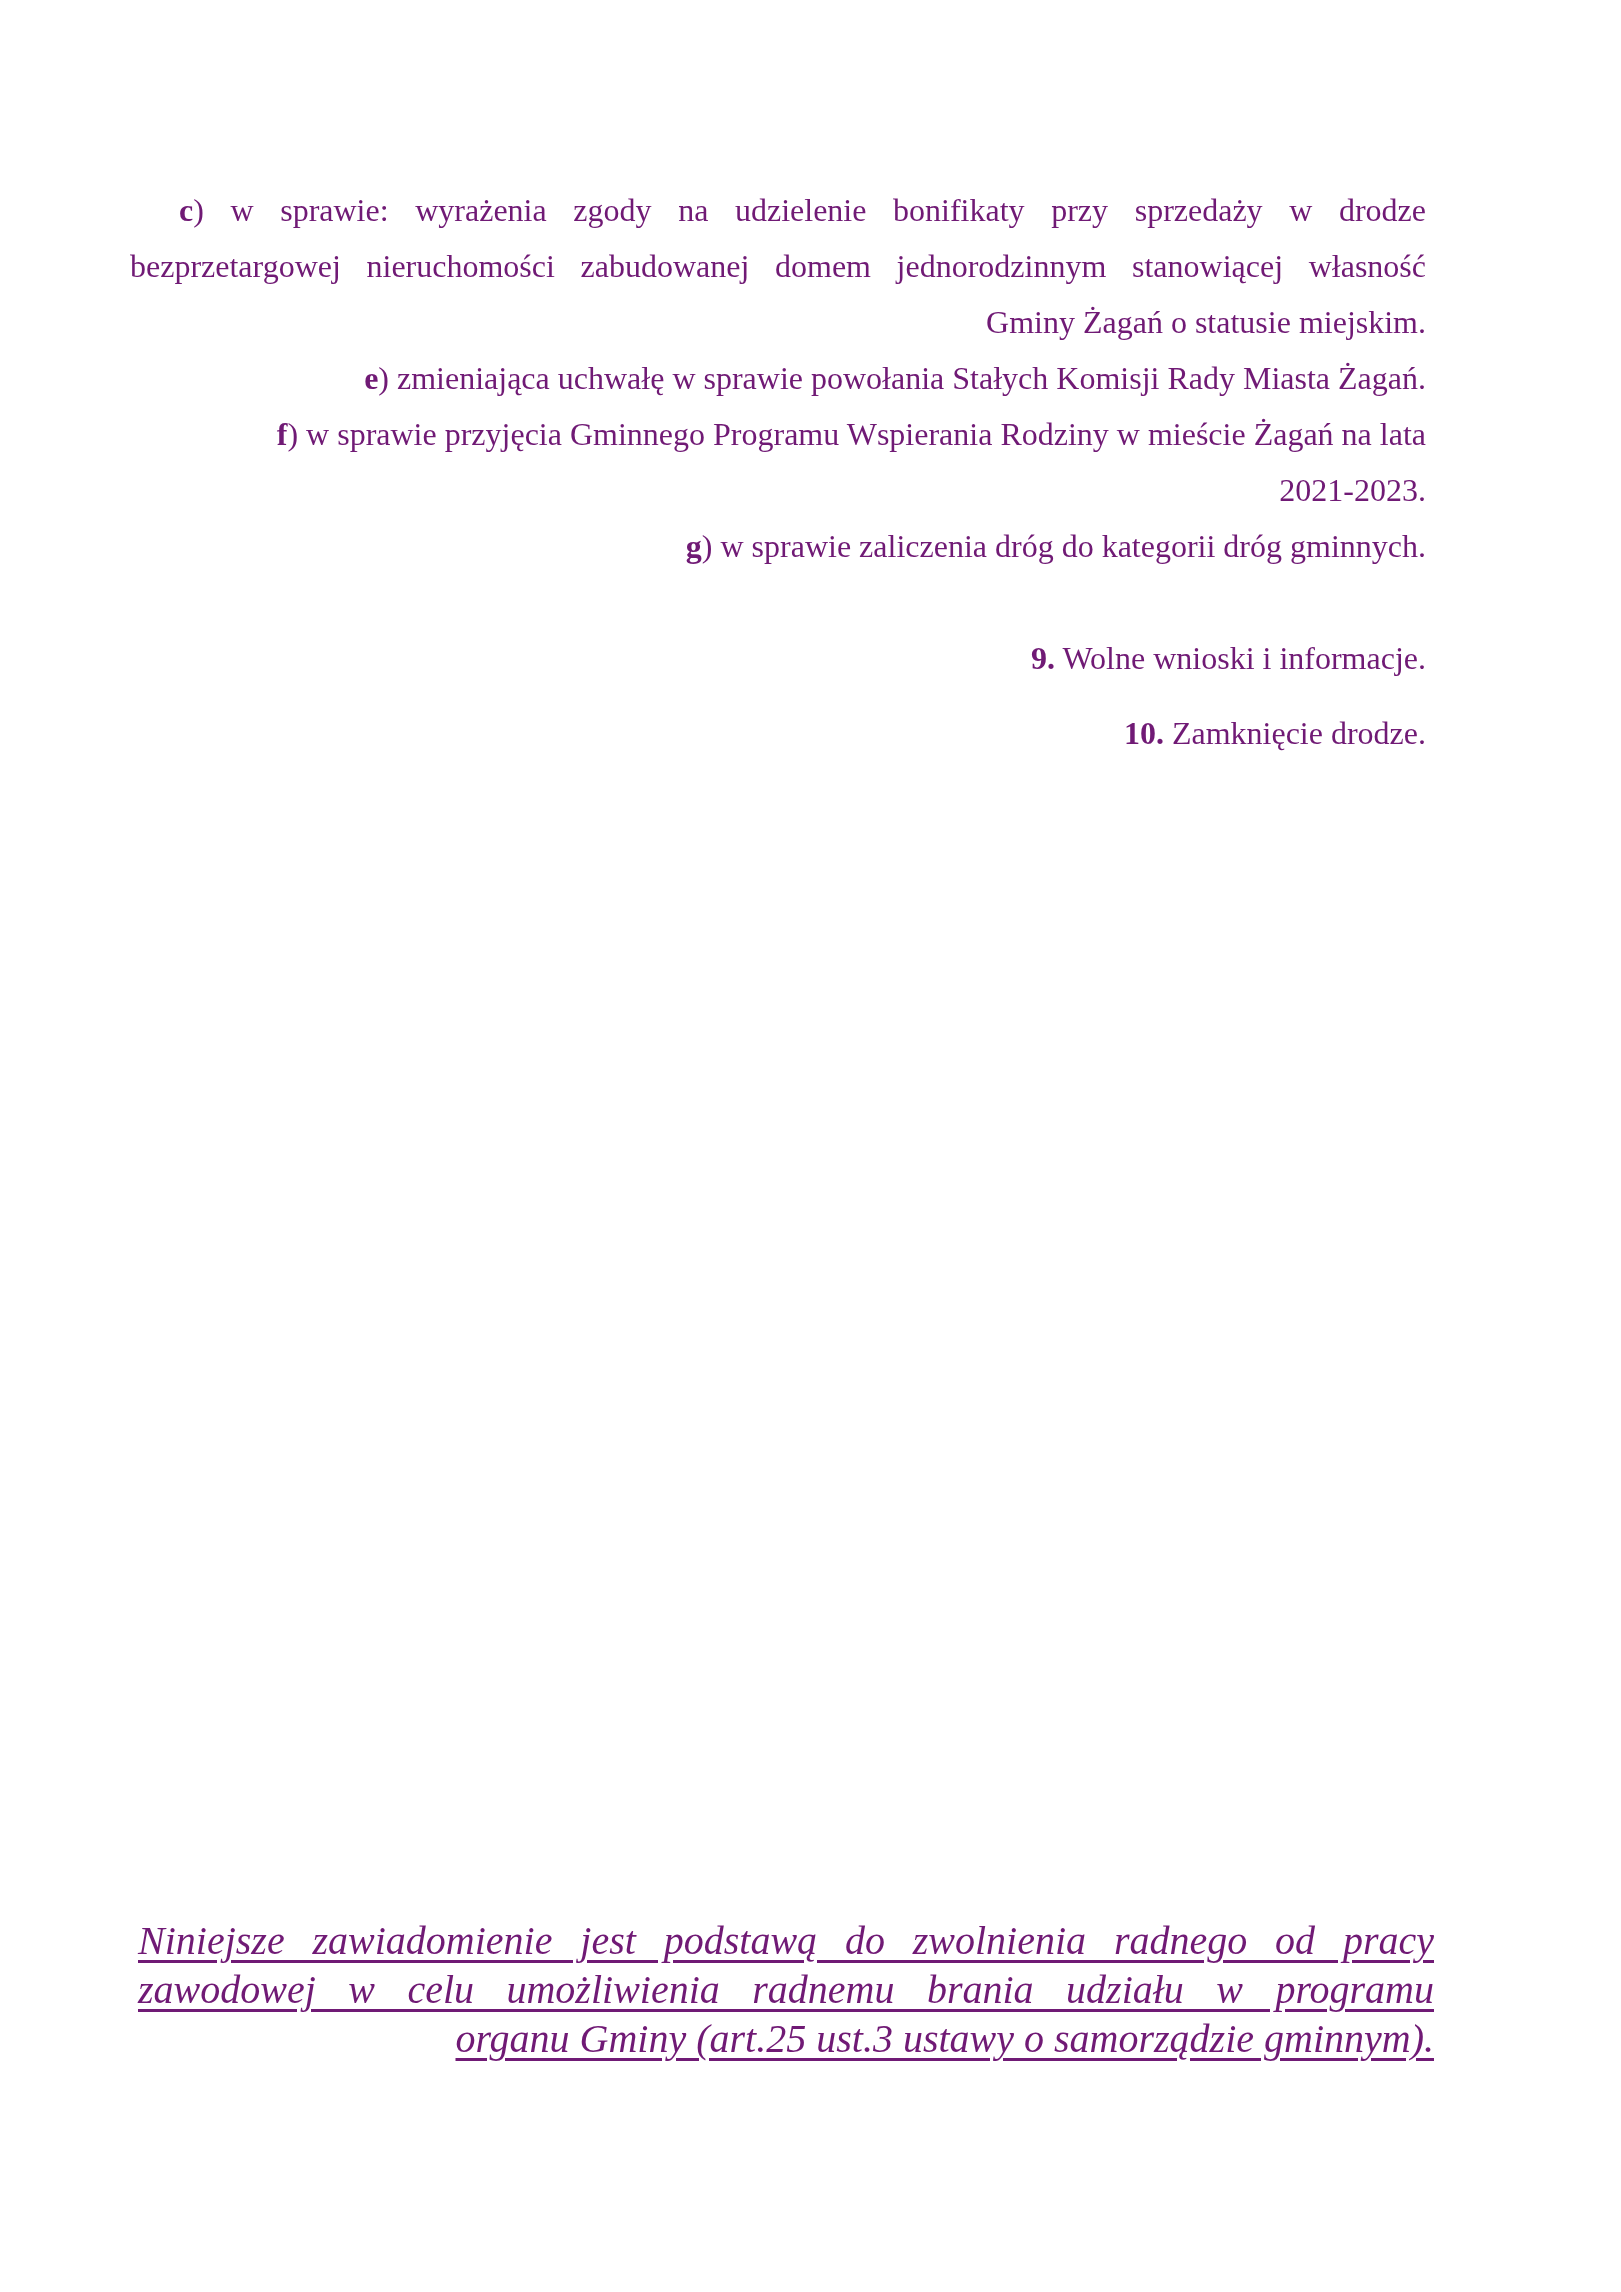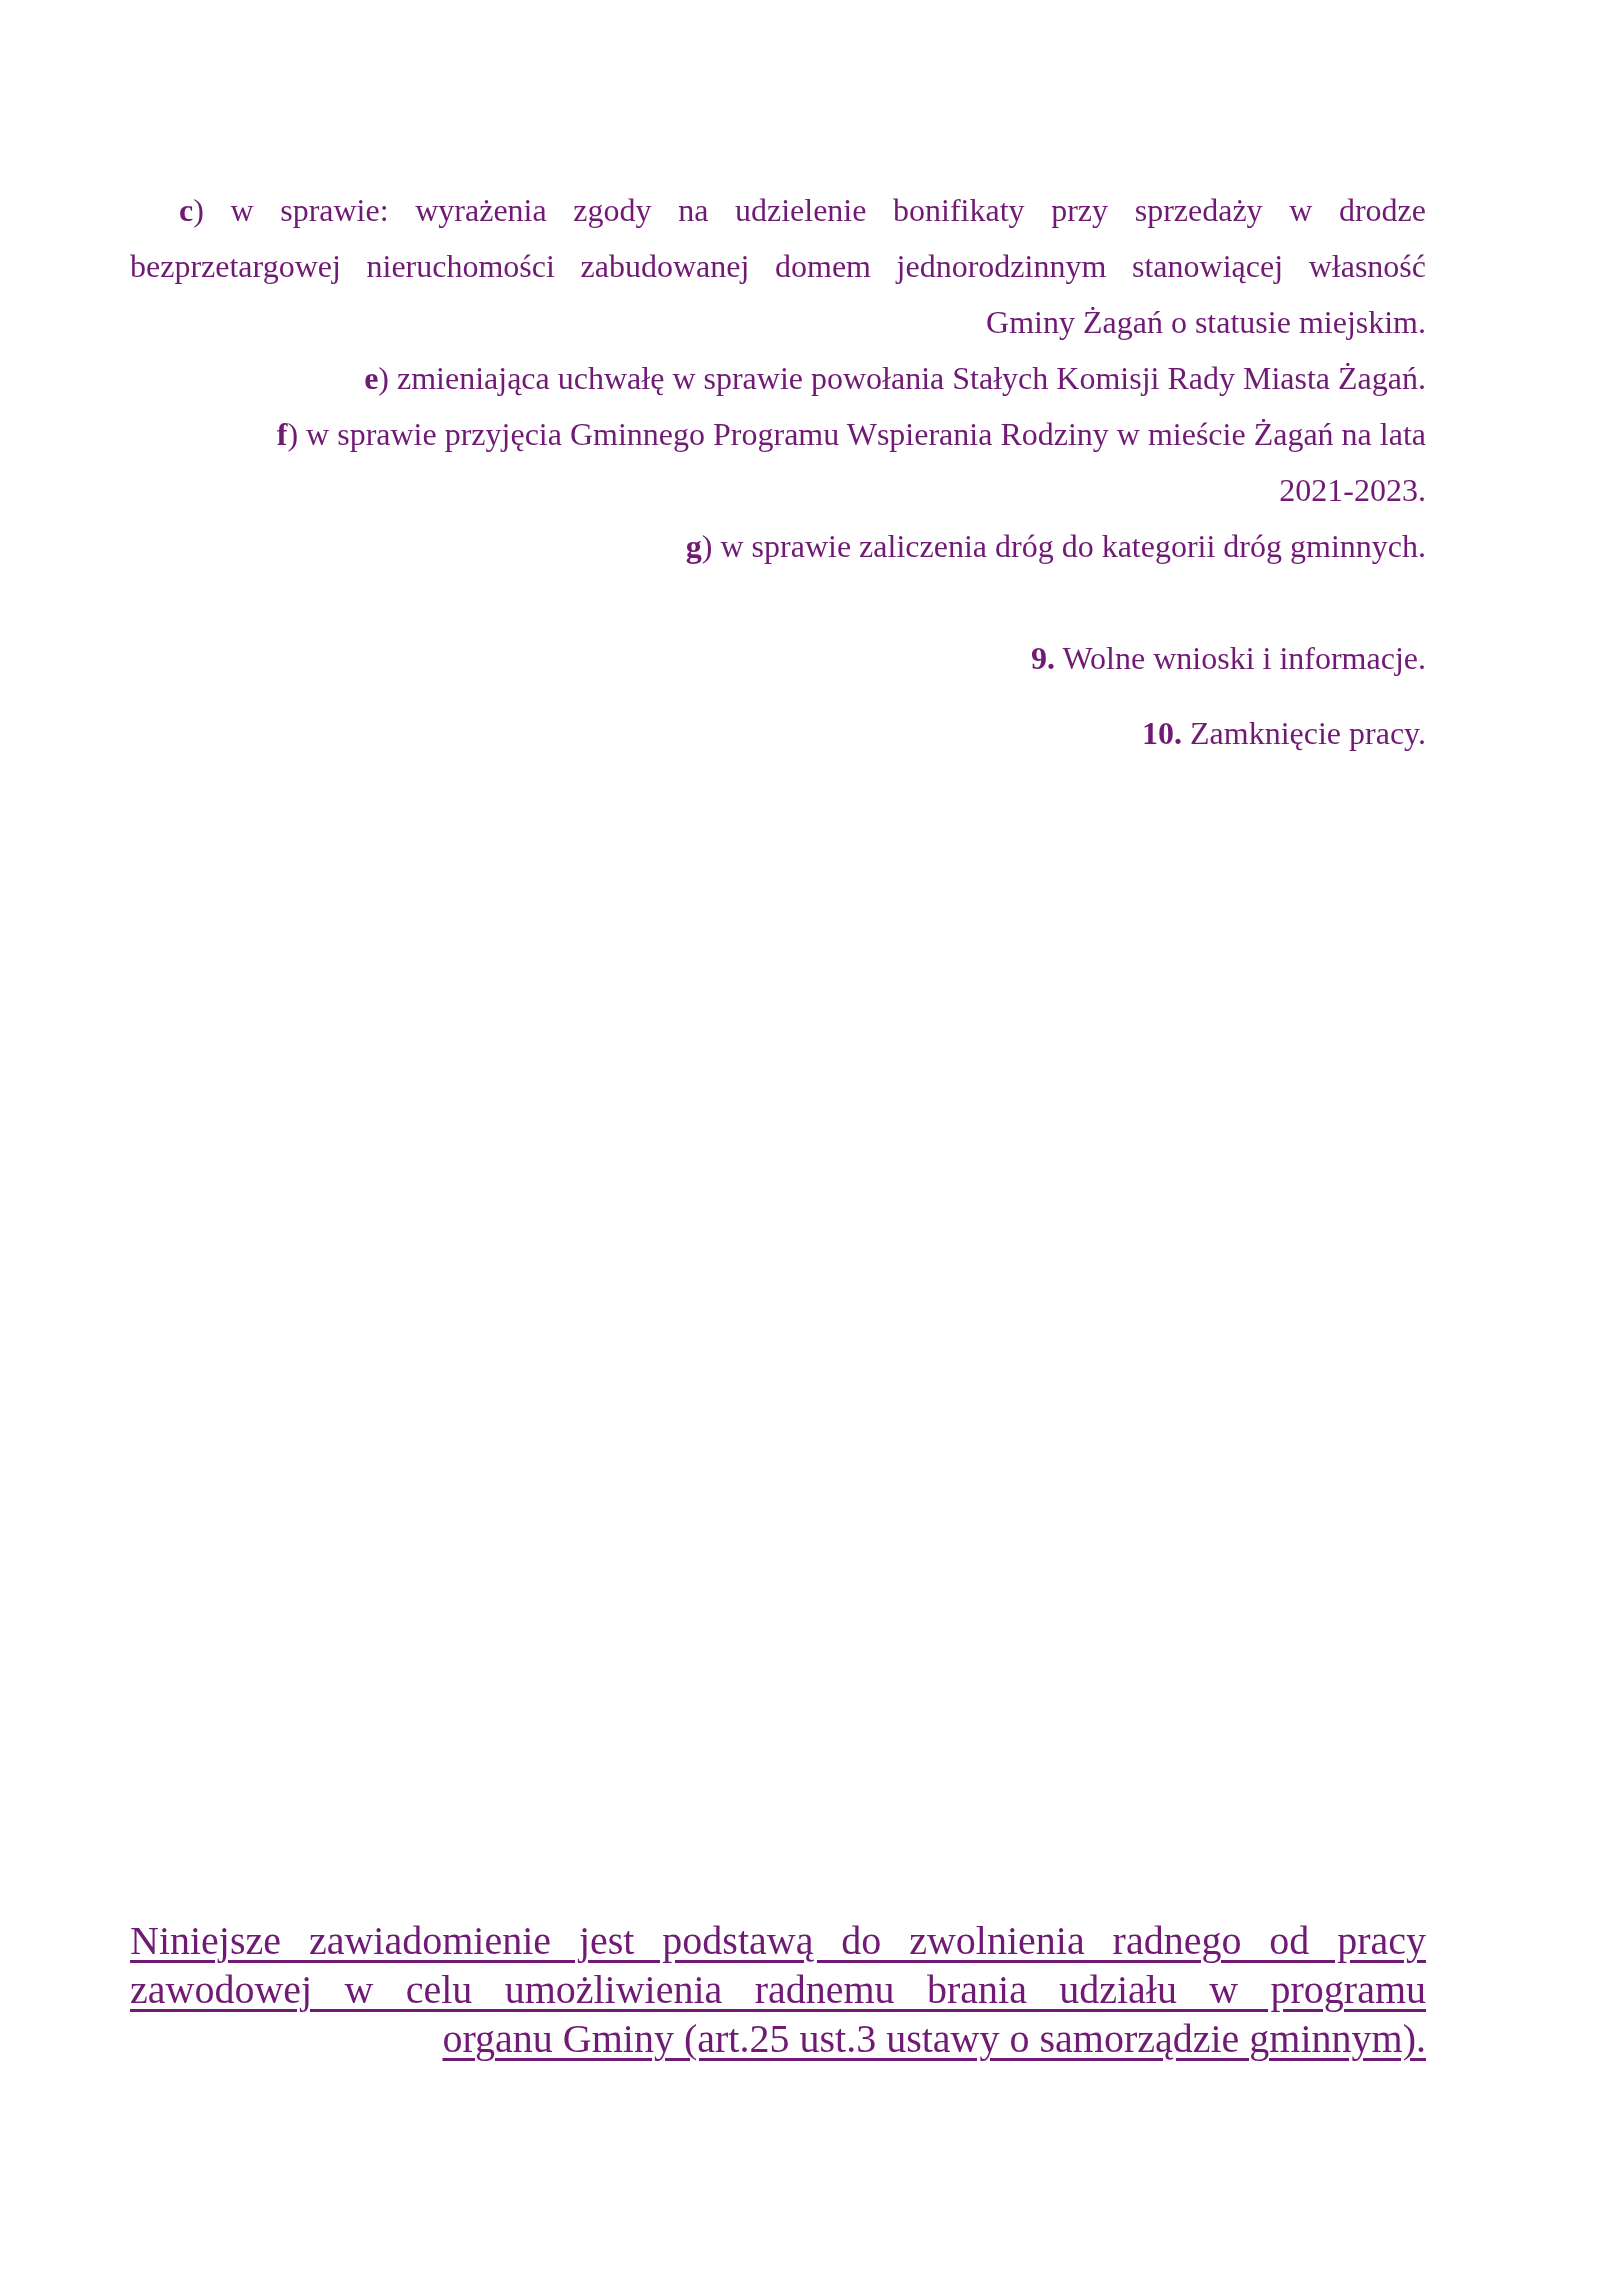--- a/index.html
+++ b/index.html
@@ -38,25 +38,26 @@
   }
   .mk {
     font-weight: bold;
   }
   .gap-before-9 { margin-top: 56px; }
   .gap-before-10 { margin-top: 18.6px; }
 
   
   .release-note {
     position: absolute;
-    left: 130px;
+    left: 138px;
     top: 1916px;
     width: 1296px;
     font-size: 40px;
     line-height: 49px;
+    font-style: italic;
   }
   .release-note .ln {
     text-decoration: underline;
     text-decoration-thickness: 2.5px;
     text-underline-offset: 5.9px;
   }
 </style>
 </head>
 <body>
 
@@ -82,21 +83,21 @@
 
     <div>
       <div class="ln"><span class="mk">g</span><span>)</span><span> w sprawie zaliczenia dróg do kategorii dróg gminnych.</span></div>
     </div>
 
     <div>
       <div class="ln gap-before-9"><span class="mk">9.</span><span> Wolne wnioski i informacje.</span></div>
     </div>
 
     <div>
-      <div class="ln gap-before-10"><span class="mk">10.</span><span> Zamknięcie pracy.</span></div>
+      <div class="ln gap-before-10"><span class="mk">10.</span><span> Zamknięcie drodze.</span></div>
     </div>
 
   </div>
 
   <div class="release-note">
     <div class="ln just"><span>Niniejsze zawiadomienie jest podstawą do zwolnienia radnego od pracy</span></div>
     <div class="ln just"><span>zawodowej w celu umożliwienia radnemu brania udziału w programu</span></div>
     <div class="ln"><span>organu Gminy (art.25 ust.3 ustawy o samorządzie gminnym).</span></div>
   </div>
 

